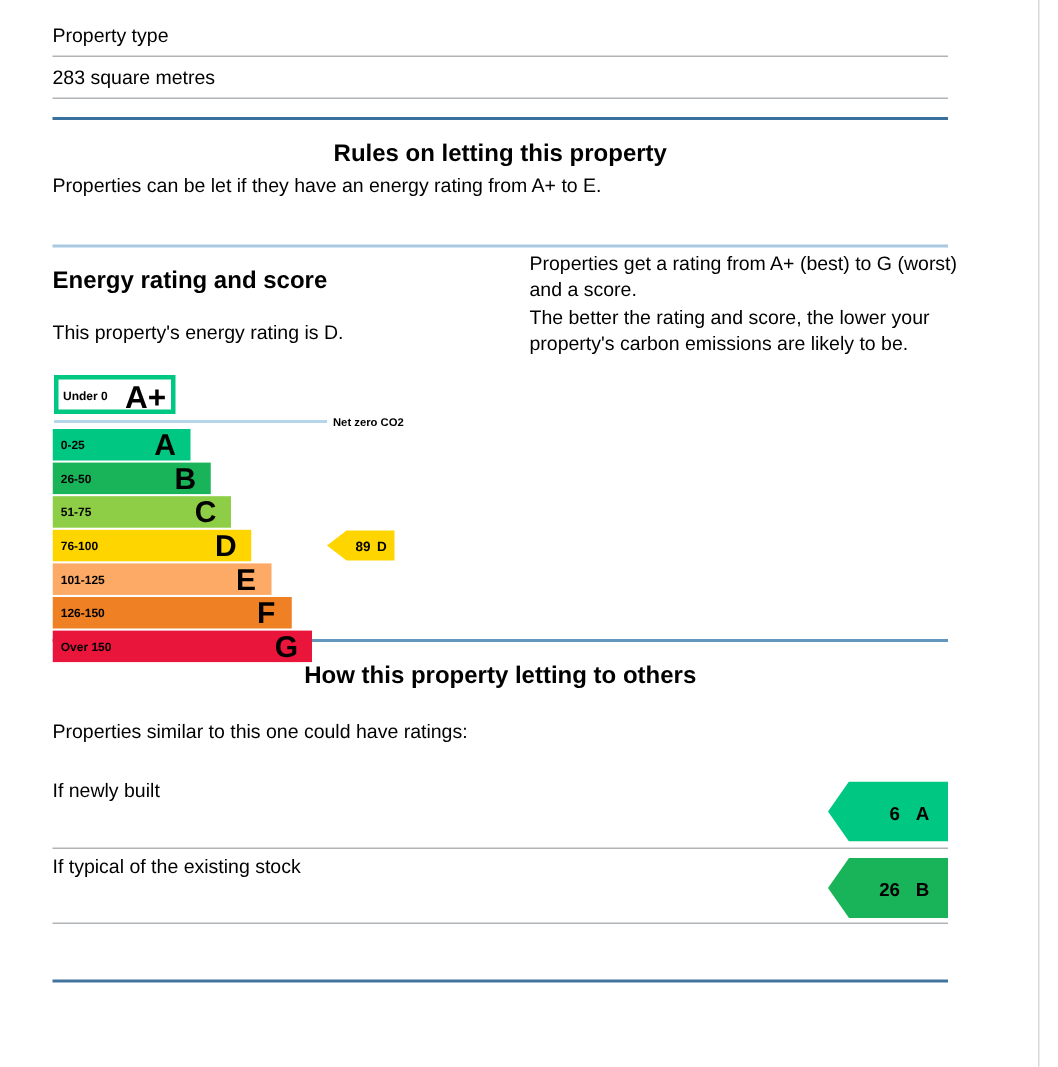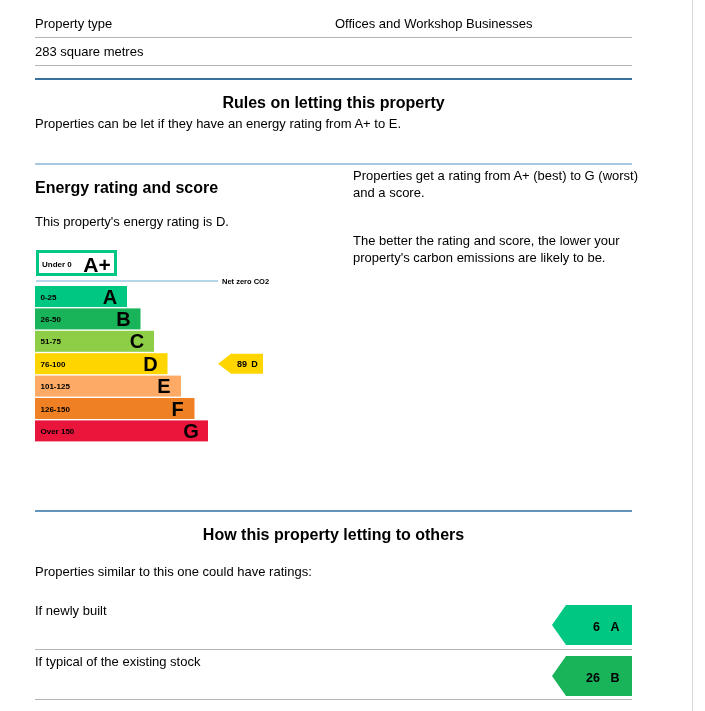--- a/index.html
+++ b/index.html
@@ -20,20 +20,21 @@
     width: 597px;
     padding-top: 10px;
   }
   
   .summary-row {
     display: flex;
     border-bottom: 1px solid #b1b4b6;
     padding: 5px 0 5px 0;
     font-size: 13px;
     line-height: 17px;
+    flex-direction: column;
   }
   .summary-row .lbl { width: 300px; }
   .summary-row .val { flex: 1; }
   
   .rule { border: 0; height: 2px; }
   .rule-1 { background: #39719e; margin-top: 12px; }
   .rule-2 { background: #a9c8e2; margin-top: 31px; }
   .rule-3 { background: #6396bd; }
   .rule-4 { background: #42749f; margin-top: 37px; }
   h2 {
@@ -41,28 +42,28 @@
     line-height: 20px;
     font-weight: 700;
     margin-top: 13px;
     text-align: center;
   }
   p { font-size: 13px; line-height: 17px; }
   .rules-body { margin-top: 2px; margin-bottom: 0; }
   
   .rating-section {
     position: relative;
-    height: 345px;
+    height: 261px;
   }
   .rating-section h2 { position: absolute; left: 0; top: 13px; margin: 0; }
   .rating-current { position: absolute; left: 0; top: 48px; }
   .rating-explain {
     position: absolute; left: 318px; top: 2px; width: 292px;
   }
-  .rating-explain p + p { margin-top: 31px; }
+  .rating-explain p + p { margin-top: 2px; }
   .epc-chart { position: absolute; left: 0; top: 84px; width: 600px; height: 196px; }
   svg text { font-family: "Liberation Sans", "DejaVu Sans", sans-serif; fill: #000; }
   
   .compare-intro { margin-top: 18px; }
   .compare-row {
     display: flex;
     justify-content: space-between;
     border-bottom: 1px solid #b1b4b6;
     text-align: right;
   }
@@ -77,21 +78,20 @@
 </head>
 <body>
 
 <div class="page-edge"></div>
 
 <div class="content">
 
   <div>
     <div class="summary-row">
       <span class="lbl">Property type</span>
-      <span class="val">Offices and Workshop Businesses</span>
     </div>
     <div class="summary-row">
       <span class="val">283 square metres</span>
     </div>
   </div>
 
   <hr class="rule rule-1">
 
   <h2>Rules on letting this property</h2>
   <p class="rules-body">Properties can be let if they have an energy rating from A+ to E.</p>

